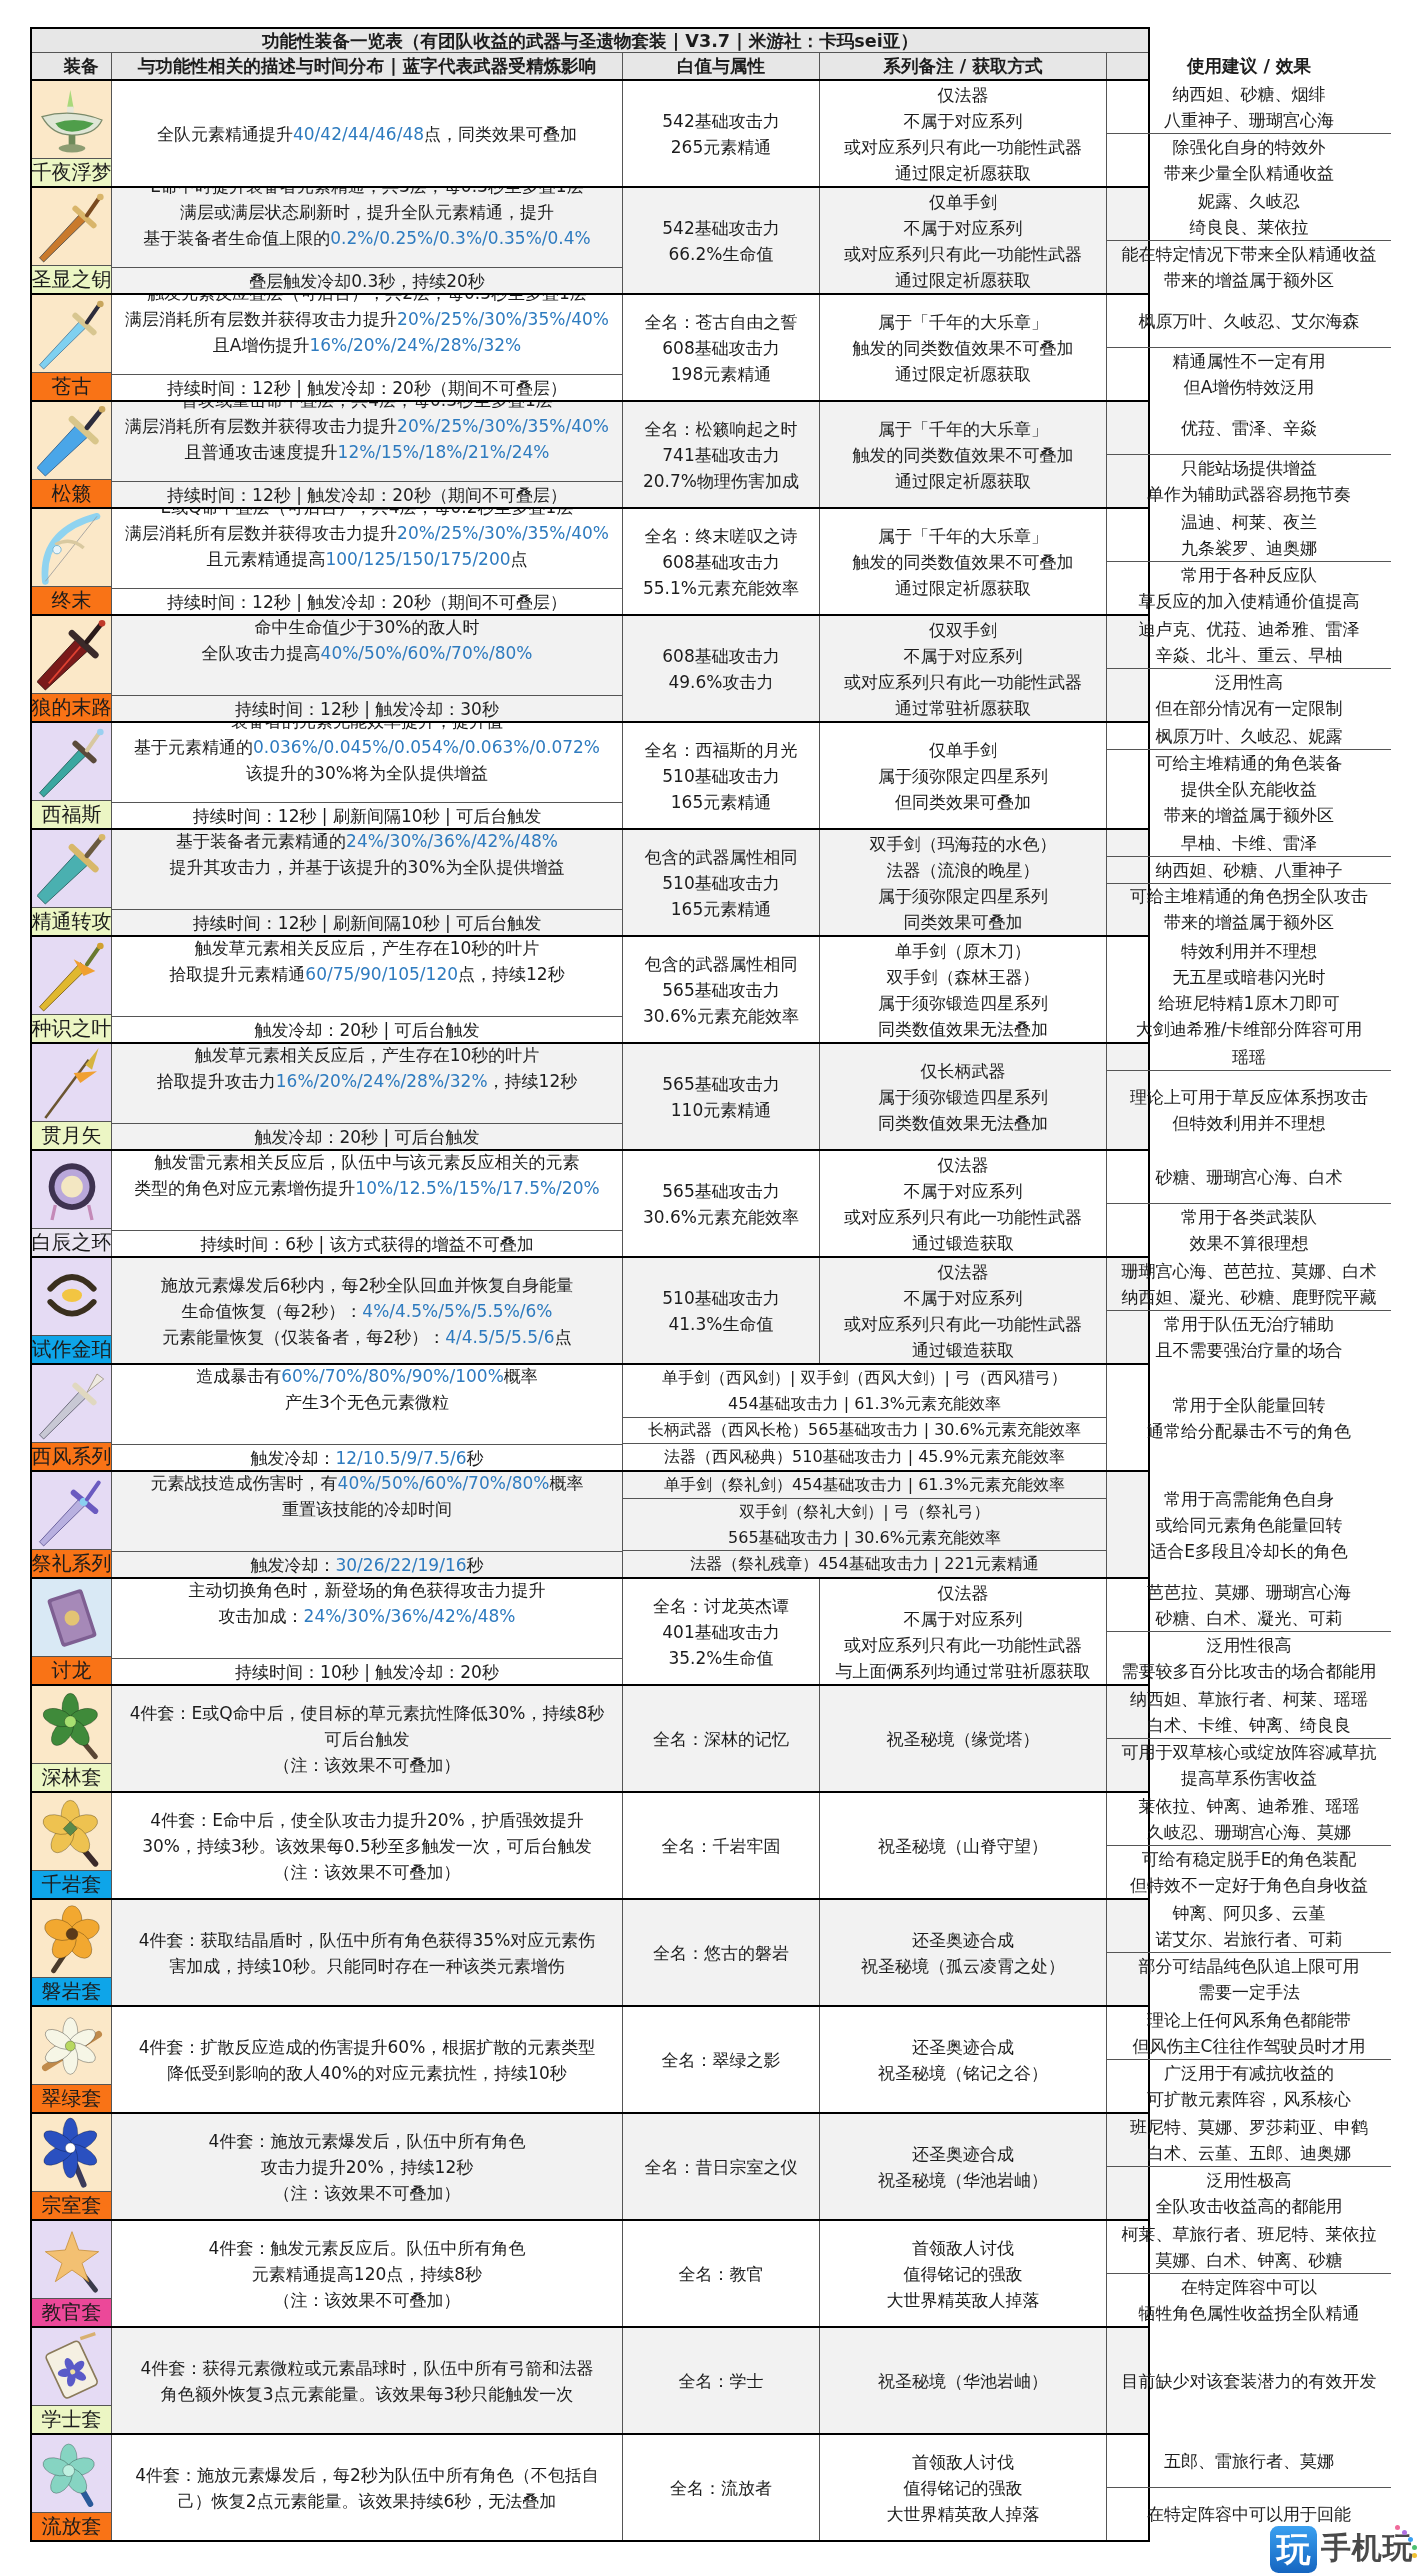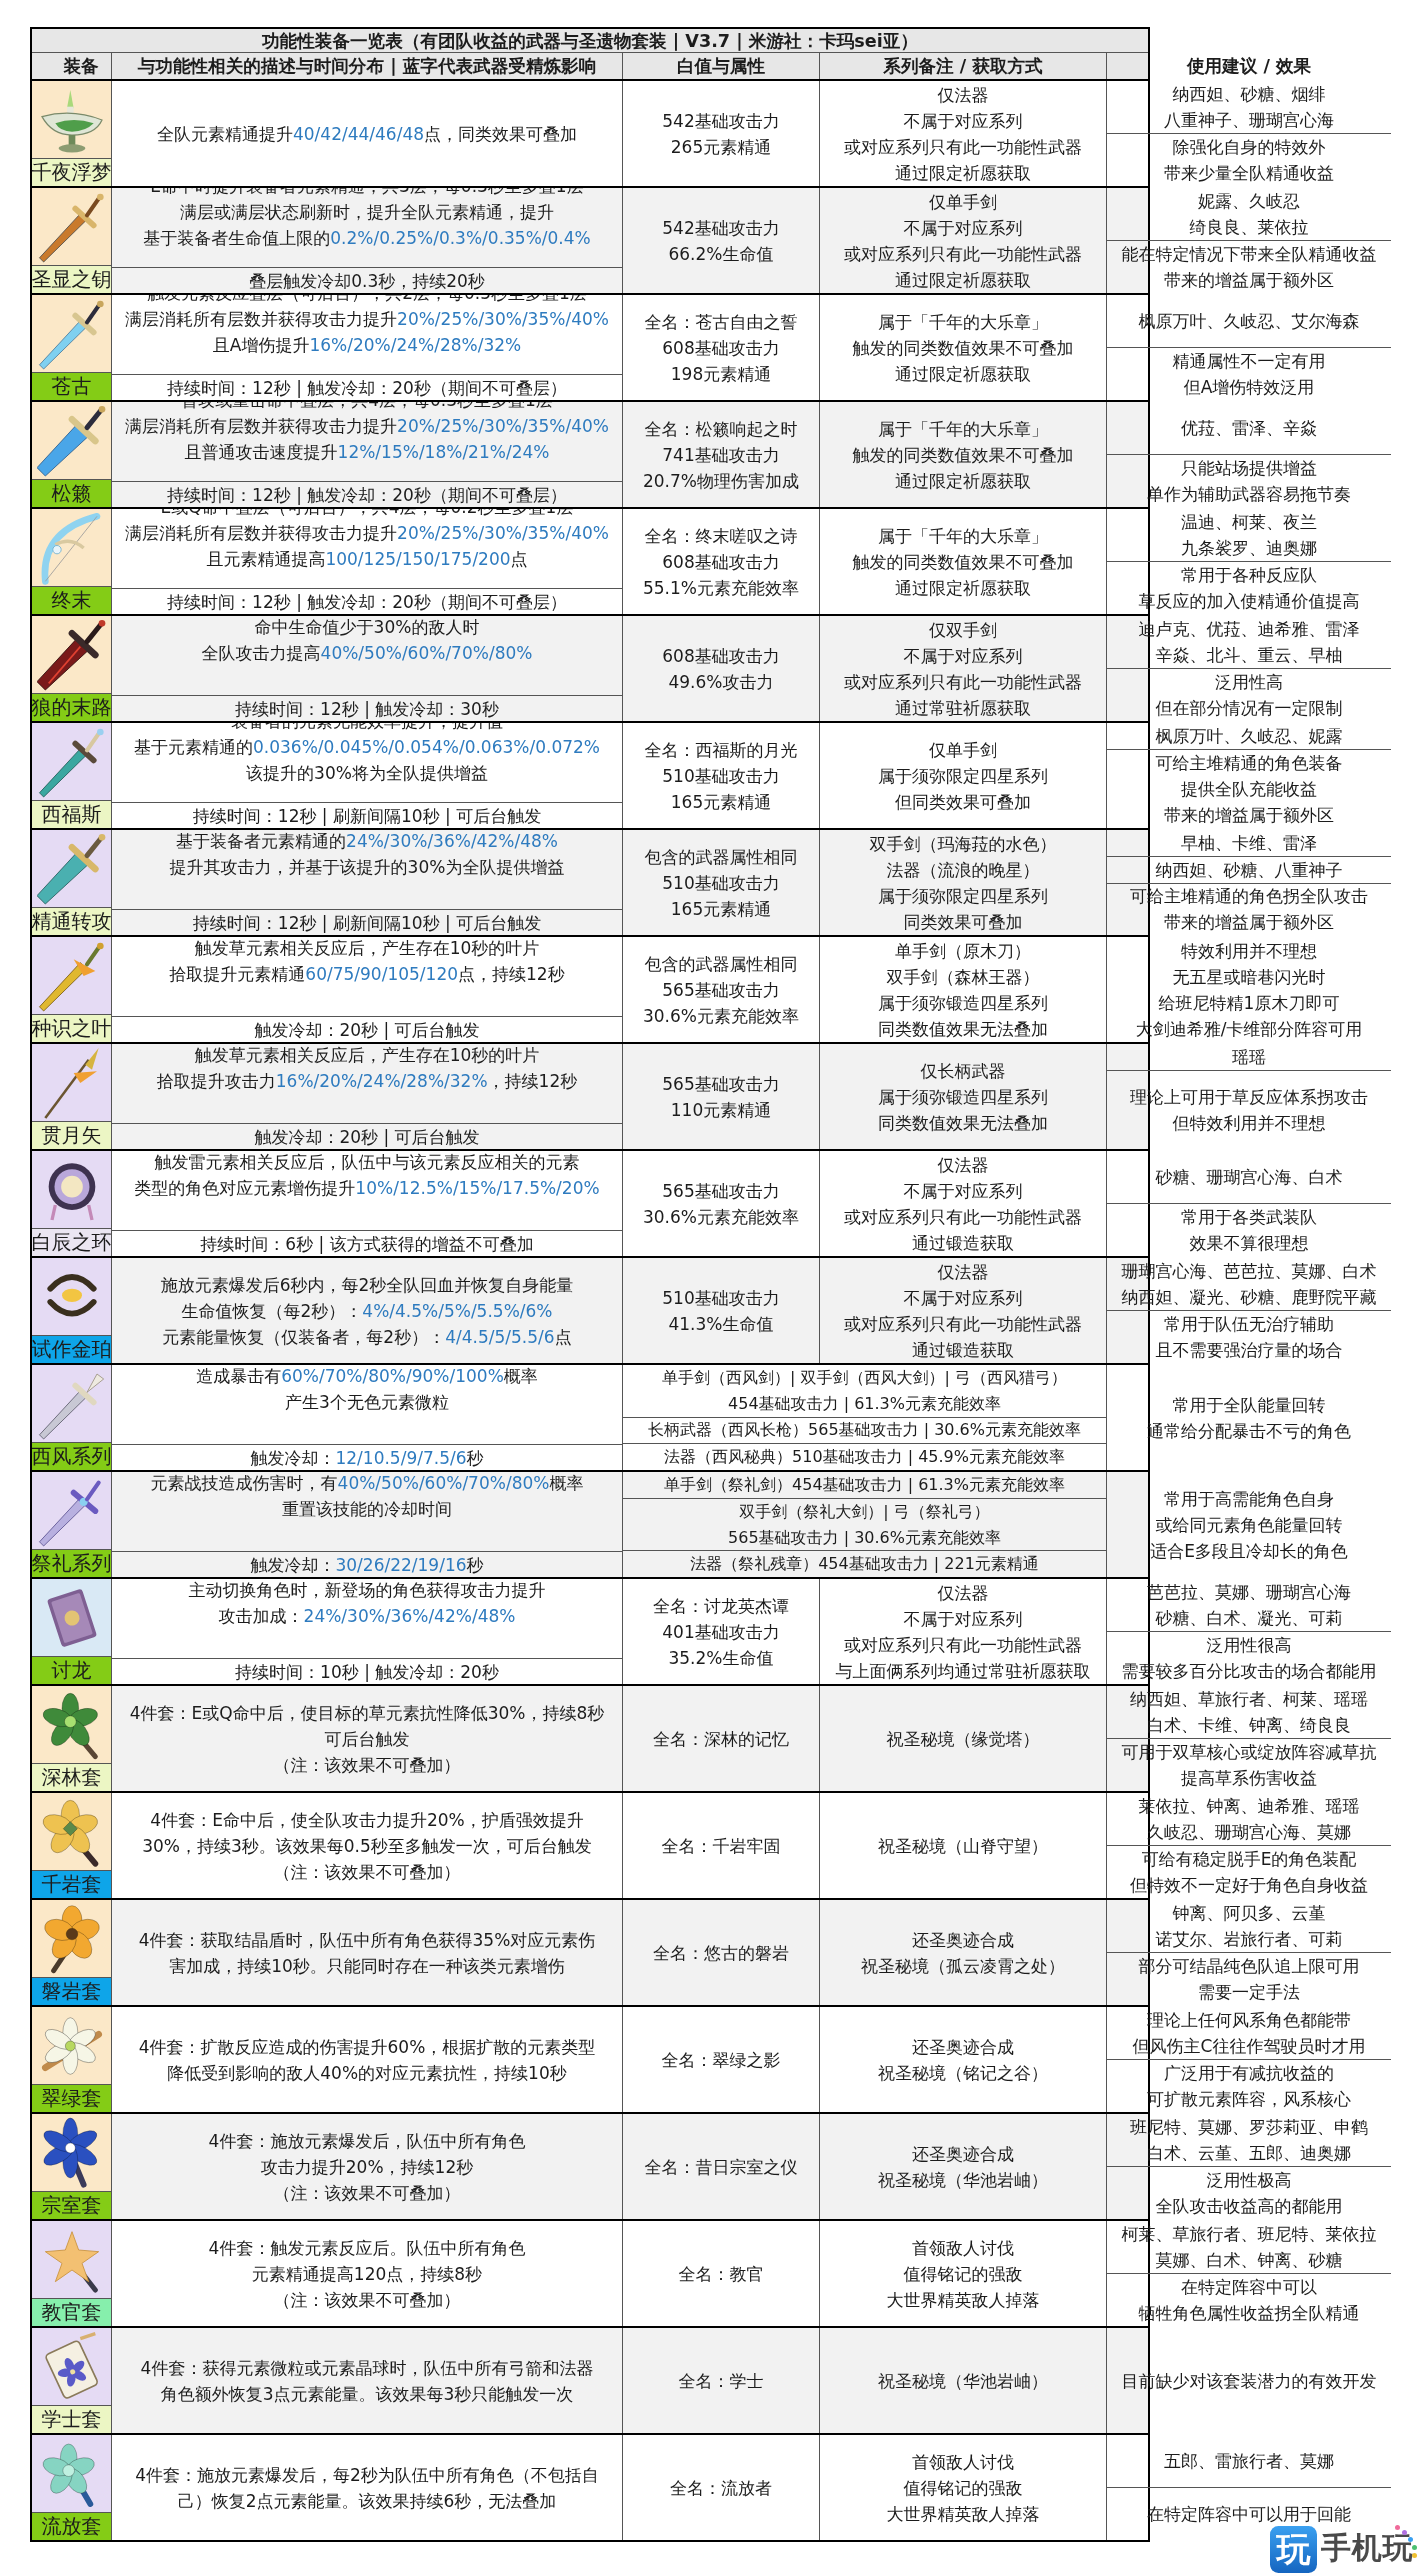--- a/index.html
+++ b/index.html
@@ -23,21 +23,21 @@
   .merged .cell{font-size:16px;}
   .s1{flex-grow:1;}.s2{flex-grow:2;}.s3{flex-grow:3;}.s4{flex-grow:4;}
   .bt{border-top:0.8px solid #555;text-align:center;}
   .sub{flex:0 0 26px;margin-top:32px;}
   .ln{line-height:26px;white-space:nowrap;}
   .hl{color:#2e7bbf;}
   .icon-box{flex:1 1 0;display:flex;align-items:center;justify-content:center;min-height:0;}
   .r5{background:#fbe8c8;}.r4{background:#e5dbf4;}.r3{background:#d9e9f5;}
   .name{flex:0 0 26px;box-sizing:border-box;border-top:0.8px solid #555;font-size:20px;display:flex;
         align-items:center;justify-content:center;white-space:nowrap;}
-  .n-yg{background:#ecf6c4;}.n-g{background:#84cc16;}.n-p{background:#0ea5e9;}.n-b{background:#86efac;}.n-l{background:#ebe6f2;}
+  .n-yg{background:#ecf6c4;}.n-g{background:#f97316;}.n-p{background:#0ea5e9;}.n-b{background:#ec4899;}.n-l{background:#ebe6f2;}
   .wm-logo{position:absolute;left:1270px;top:2526px;width:47px;height:47px;border-radius:8.4px;
            background:linear-gradient(#3aa0f0,#1565c0);color:#fff;font-size:34px;font-weight:bold;
            display:flex;align-items:center;justify-content:center;}
   .wm-brand{position:absolute;left:1321px;top:2528px;font-size:30px;font-weight:bold;color:#4a4a4a;letter-spacing:0.8px;}
   .wm-url{position:absolute;left:1323px;top:2562px;font-size:11px;color:#2a7fd0;margin-top:16px;}
   .wm-dot{position:absolute;width:5px;height:5px;border-radius:50%;}
 </style>
 </head>
 <body>
 

